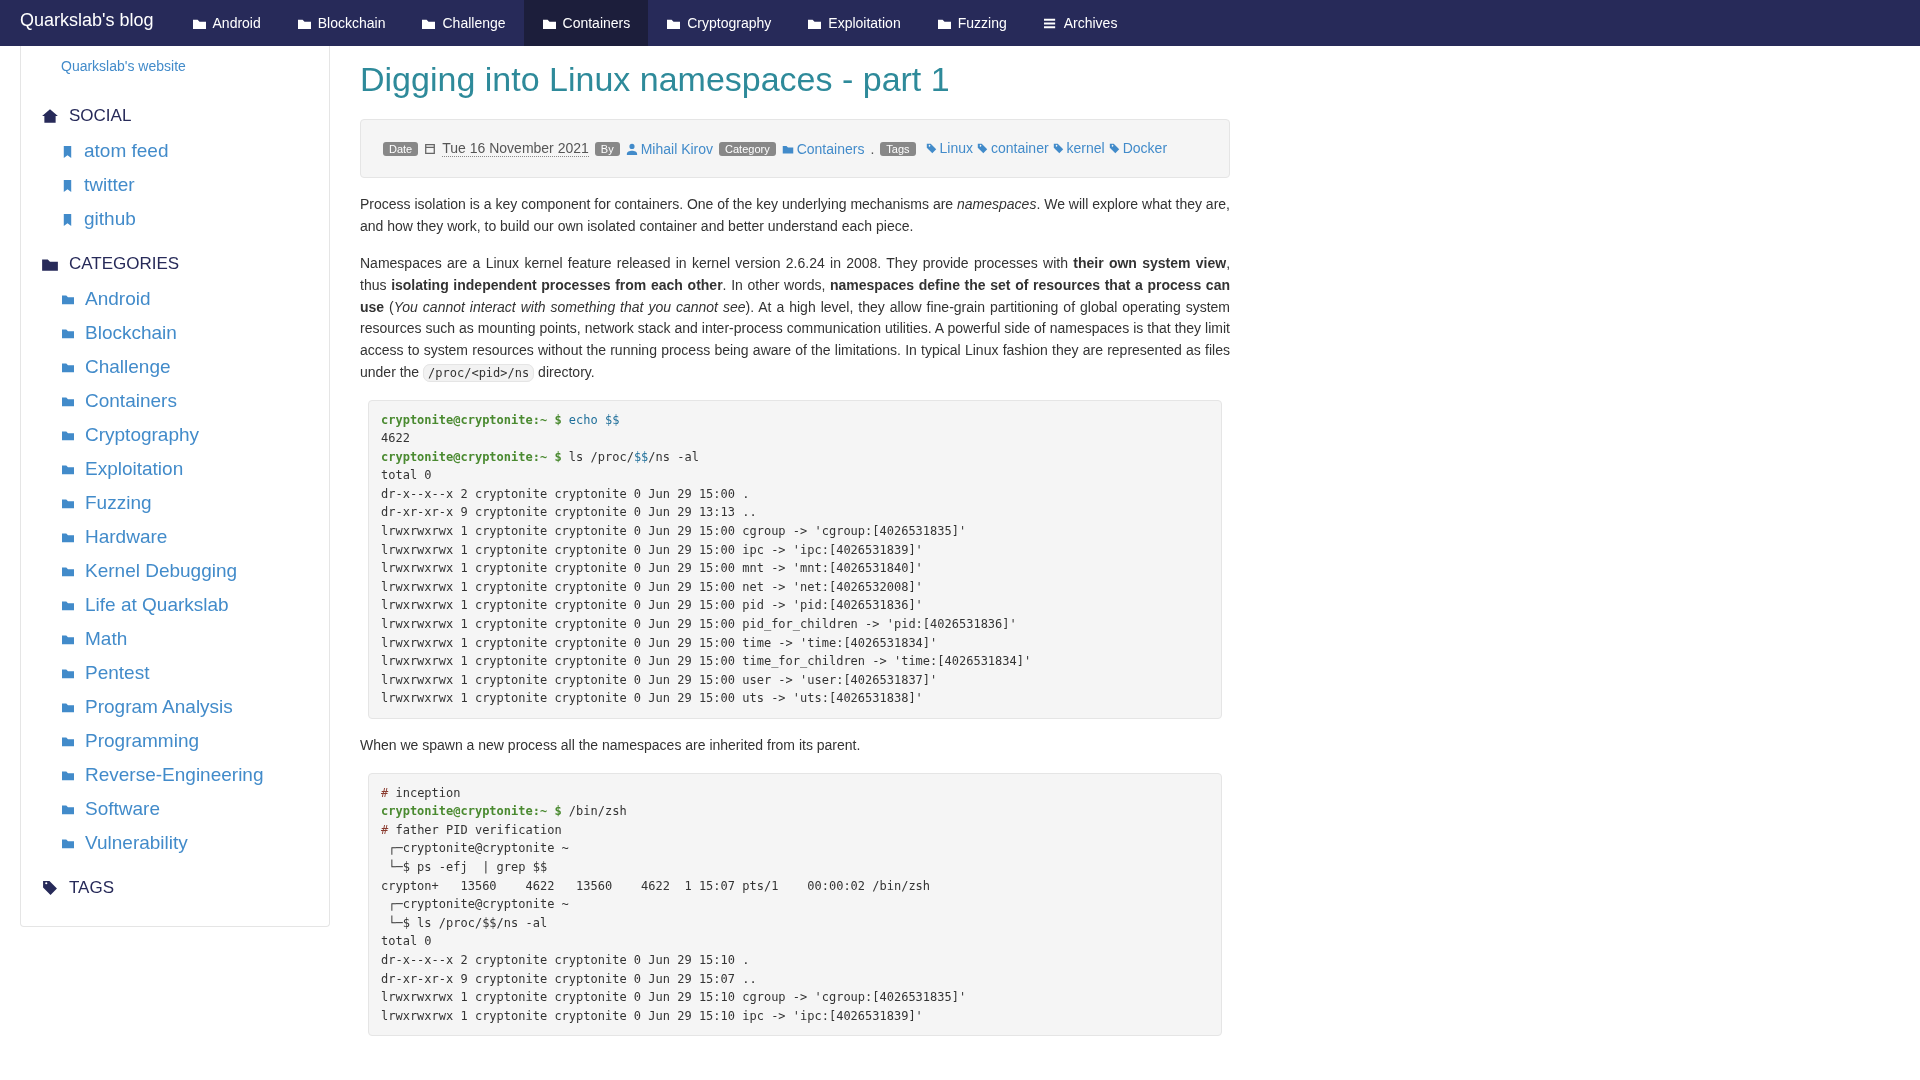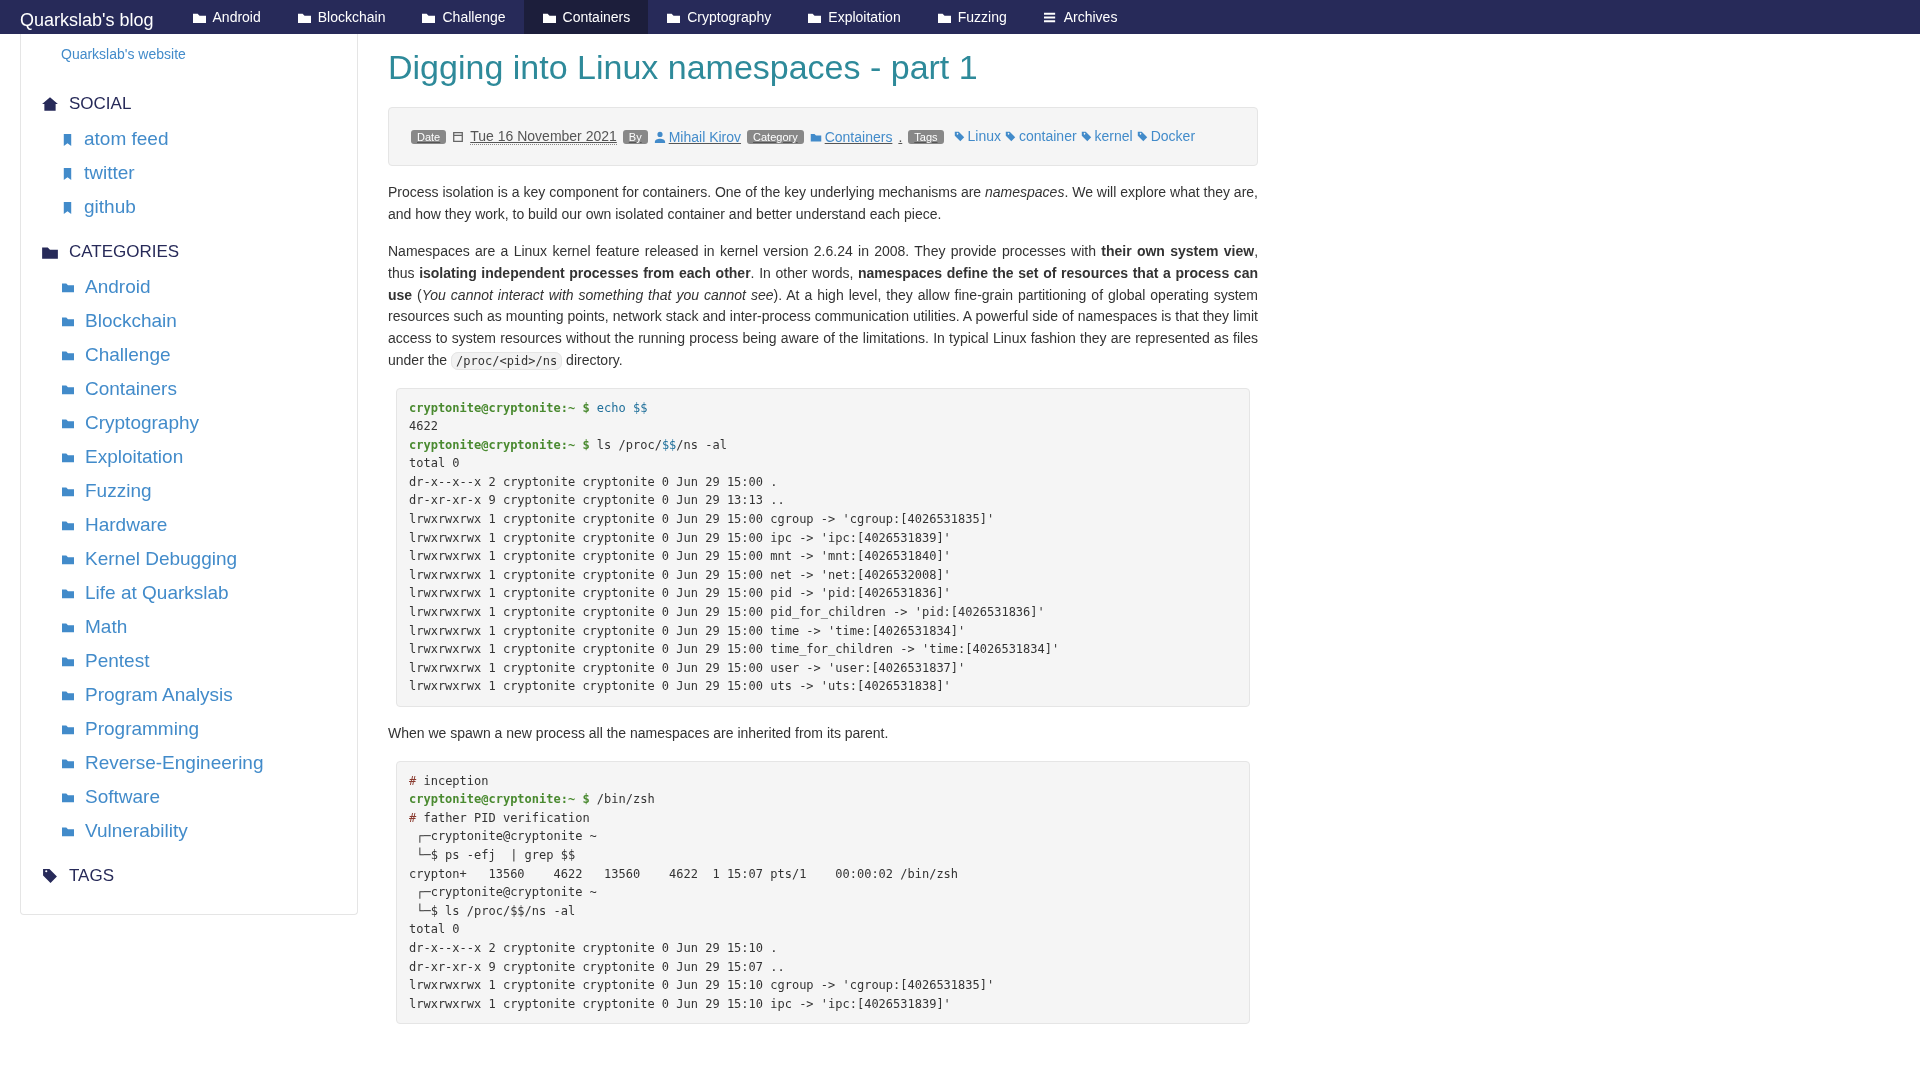--- a/index.html
+++ b/index.html
@@ -8,21 +8,21 @@
     font-size: 14px;
     color: #333;
     background: #fff;
     width: 1920px;
   }
   a { text-decoration: none; cursor: pointer; }
   
   
   .navbar {
     background: #272a59;
-    height: 34px;
+    height: 46px;
     display: flex;
     align-items: stretch;
     color: #fff;
   }
   .navbar .brand {
     font-family: "Lucida Sans Unicode", Arial, sans-serif;
     font-size: 18px;
     color: #fff;
     padding: 0 20px;
     line-height: 41px;
@@ -40,21 +40,21 @@
   .navbar svg, .sidebar svg { flex: 0 0 auto; }
   
   
   .page {
     display: flex;
     align-items: flex-start;
     gap: 30px;
     padding: 0 20px;
   }
   .sidebar {
-    width: 338px;
+    width: 310px;
     background: #fff;
     border: 1px solid #e5e5e5;
     border-top: none;
     border-radius: 0 0 4px 4px;
     padding: 10px 20px 20px 20px;
     font-family: "Lucida Sans Unicode", Arial, sans-serif;
   }
   .sidebar .site-link { color: #428bca; font-size: 14px; display: block; padding: 2px 0 14px 20px; }
   .sidebar h2 {
     font-family: "Lucida Sans Unicode", Arial, sans-serif;
@@ -88,21 +88,20 @@
     background: #f5f5f5;
     border: 1px solid #e5e5e5;
     border-radius: 4px;
     padding: 20px 22px;
     font-size: 14px;
     color: #555;
     display: flex;
     flex-wrap: wrap;
     align-items: center;
     gap: 6px;
-    text-decoration: underline;
   }
   .pill {
     background: #888;
     color: #fff;
     font-size: 11px;
     padding: 1px 6px;
     border-radius: 3px;
   }
   .meta-box .lnk { color: #428bca; display: inline-flex; align-items: center; gap: 3px; }
   .meta-box .dotted { border-bottom: 1px dotted #888; }

